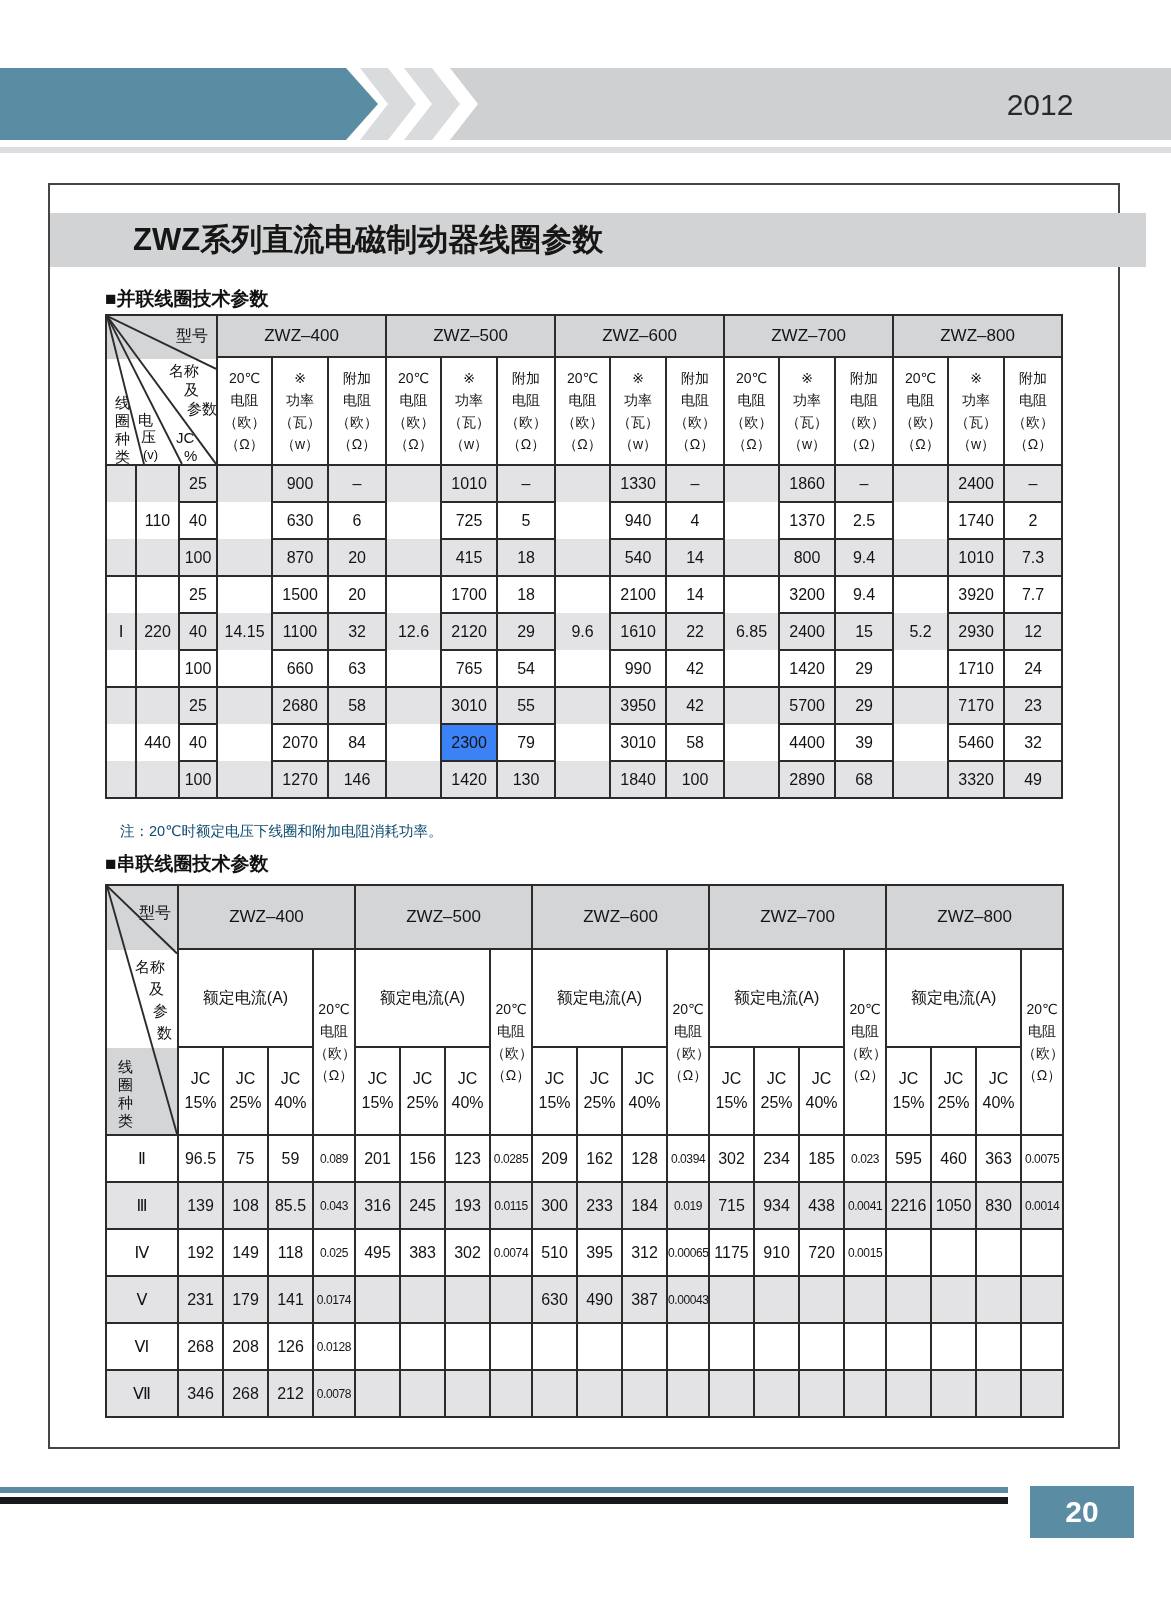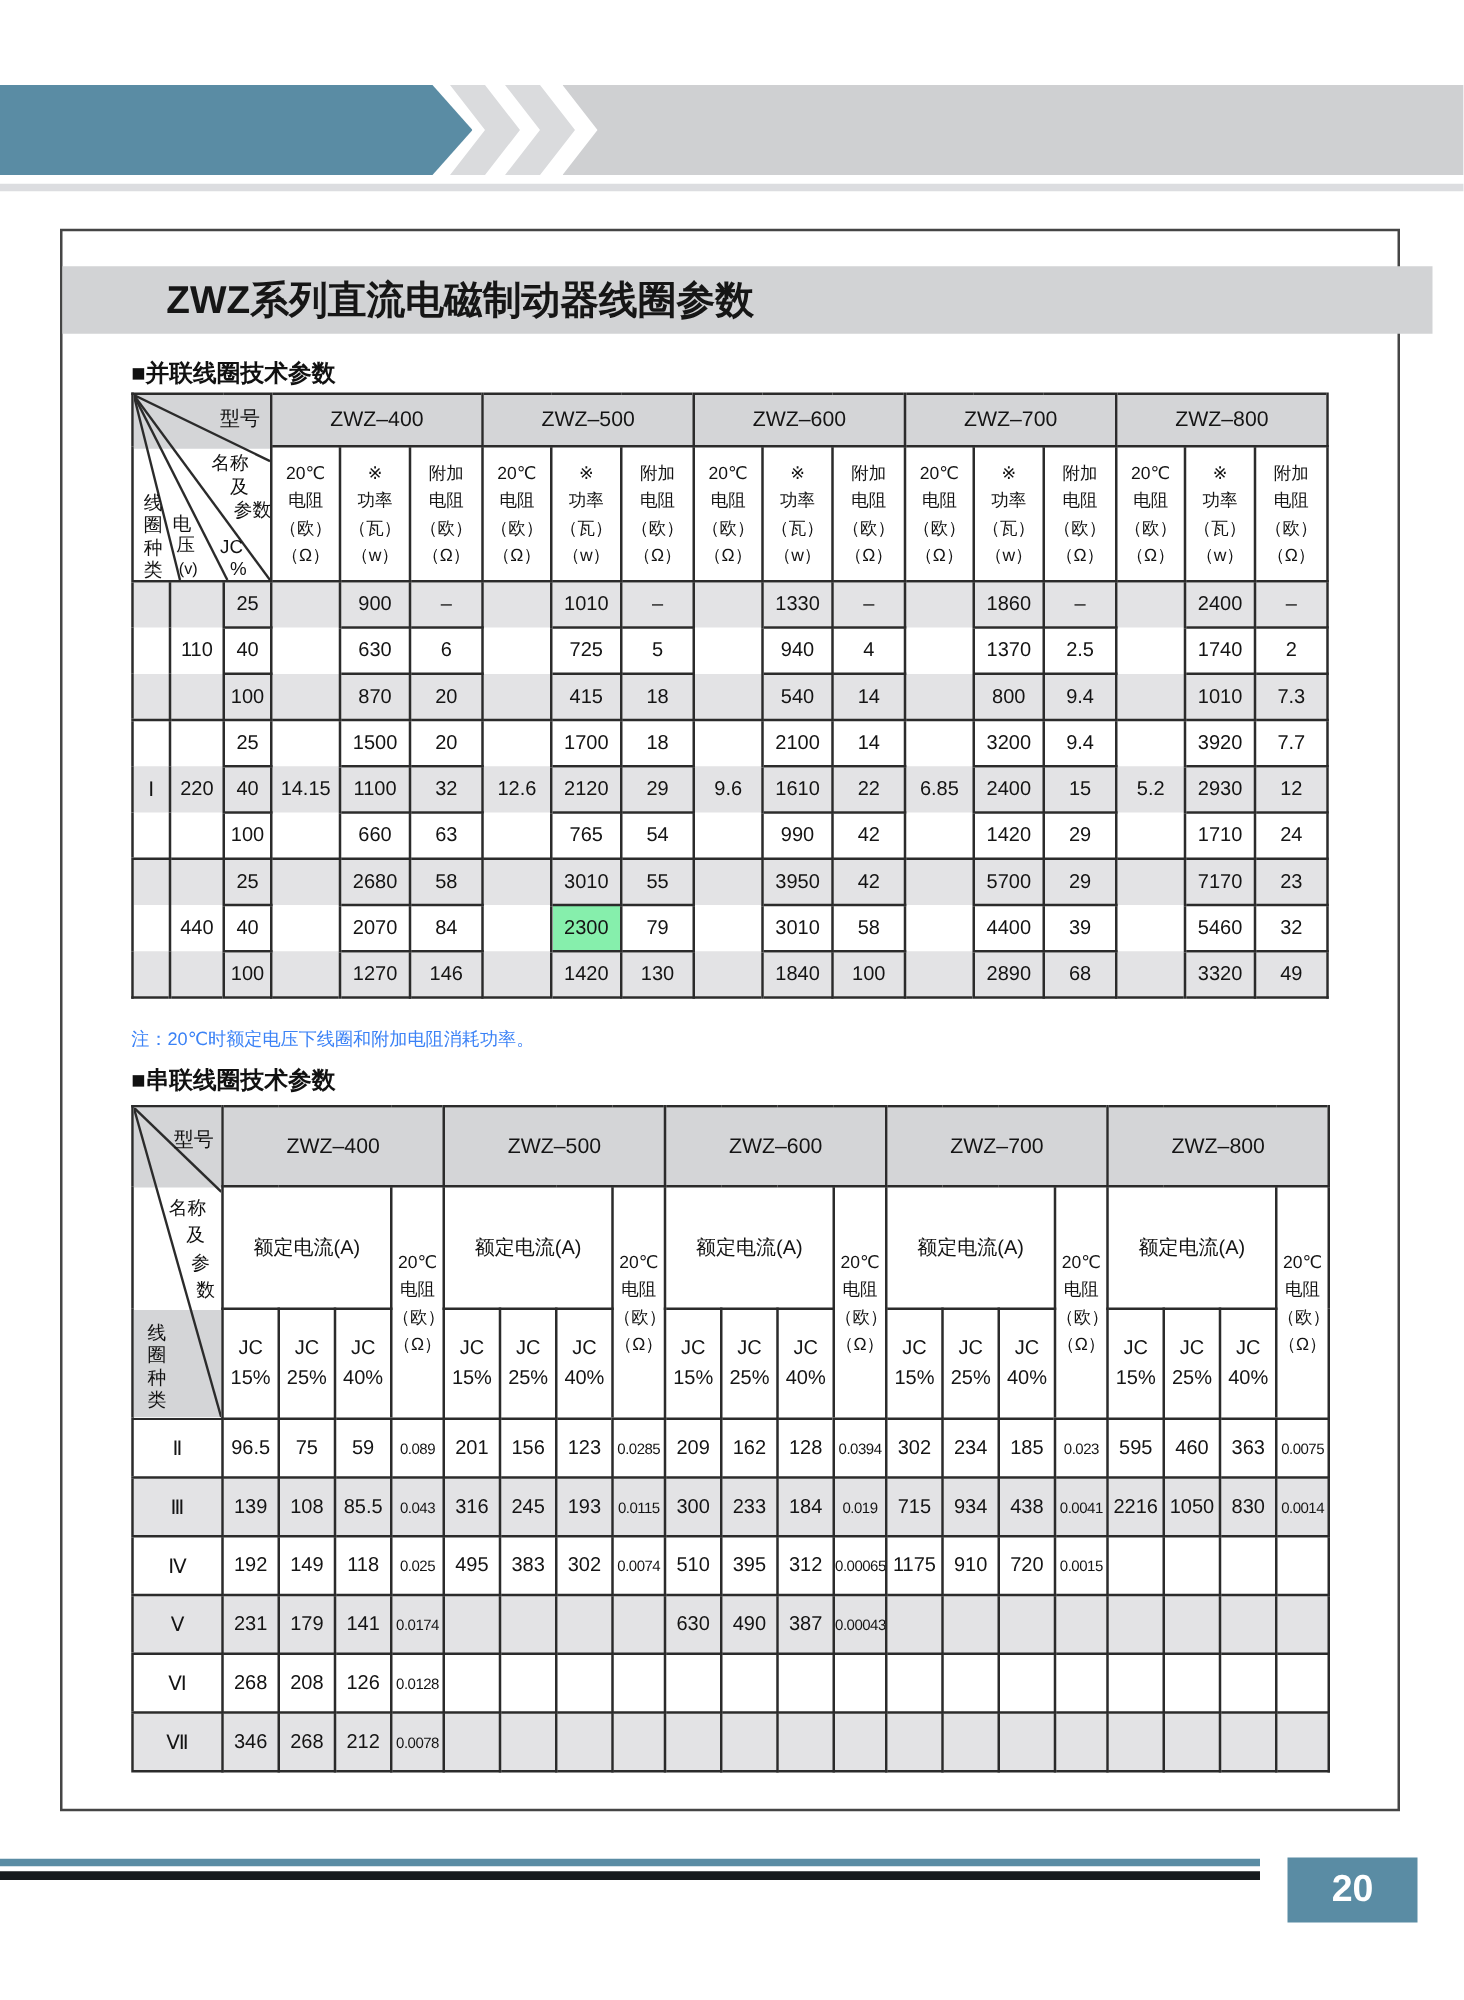--- a/index.html
+++ b/index.html
@@ -21,31 +21,31 @@
         text-align:center;font-size:30px;color:#26282a;}
   .under-line{position:absolute;left:0;top:147px;width:1171px;height:6px;background:#dcdde0;}
 
   
   .content-box{position:absolute;left:48px;top:183px;width:1068px;height:1262px;
         border:2px solid #454545;background:#fff;}
   .title-band{position:absolute;left:0;top:28px;width:100%;height:54px;background:#d2d3d5;padding-left:28px;}
   .title-band span{display:block;padding-left:55px;line-height:54px;font-size:31px;font-weight:bold;color:#161616;}
   .sec-heading{position:absolute;left:55px;font-size:19px;font-weight:bold;color:#111;}
   .h1{top:101px;} .h2{top:666px;}
-  .note{position:absolute;left:55px;top:637px;font-size:14.5px;color:#3b82f6;}
+  .note{position:absolute;left:70px;top:637px;font-size:14.5px;color:#0c4a6e;}
 
   
   table{border-collapse:collapse;table-layout:fixed;position:absolute;left:55px;
         border:2px solid #2b2b2b;background:#fff;}
   #t1{top:129px;width:956px;}
   #t2{top:699px;width:957px;}
   td{border-right:2px solid #2b2b2b;border-bottom:2px solid #2b2b2b;
      text-align:center;vertical-align:middle;padding:0;font-size:16px;color:#141414;overflow:hidden;}
   tr.gray{background:#e3e3e5;}
-  td.shade{background:#86efac;}
+  td.shade{background:#3b82f6;}
   .hdr-model{background:#d4d5d7;font-size:17px;height:40px;}
   .hdr-model2{background:#d4d5d7;font-size:17px;height:62px;}
   .hdr-sub{height:106px;font-size:14px;line-height:22px;background:#fff;}
   .cur-hdr{height:96px;font-size:16px;background:#fff;}
   .res-hdr{font-size:14px;line-height:22px;background:#fff;}
   .jc-hdr{height:86px;font-size:16px;line-height:24px;background:#fff;}
   tr.data td{height:35px;}
   tr.data2 td{height:45px;}
   td.resv{font-size:12px;letter-spacing:-0.4px;}
   td.mg{border-bottom:none;}
@@ -66,20 +66,21 @@
 </style>
 </head>
 <body>
 
 <div id="page">
 
   <div class="band"></div>
   <div class="chev c1"></div>
   <div class="chev c2"></div>
   <div class="teal-ribbon"></div>
+  <div class="banner-year">2012</div>
   <div class="under-line"></div>
 
   <div class="content-box">
     <div class="title-band">
       <span>ZWZ系列直流电磁制动器线圈参数</span>
     </div>
     <div class="sec-heading h1">■并联线圈技术参数</div>
     <table id="t1">
         <colgroup>
           <col style="width: 30px;">

